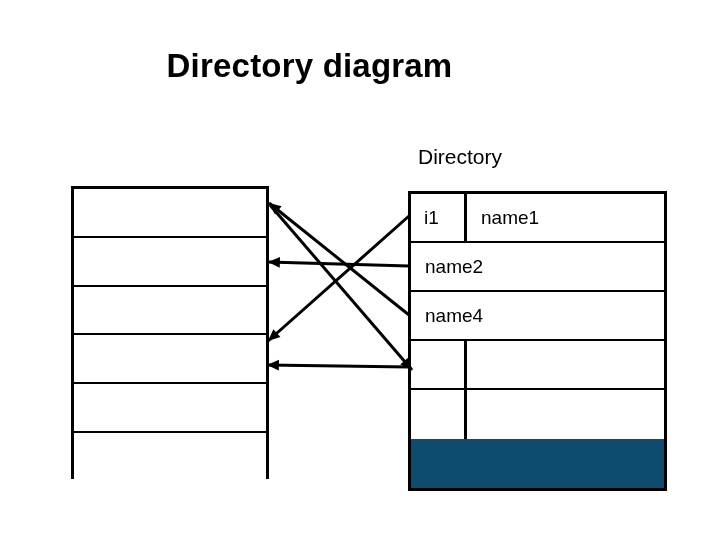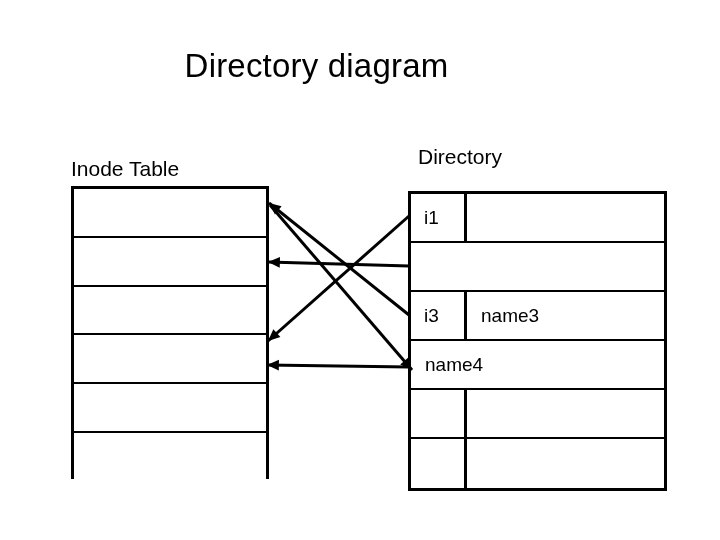--- a/index.html
+++ b/index.html
@@ -14,26 +14,26 @@
   }
   #slide {
     position: relative;
     width: 720px;
     height: 540px;
     background: #ffffff;
     overflow: hidden;
   }
   #slide-title {
     position: absolute;
-    left: 7px;
+    left: 0;
     top: 48px;
     width: 619px;
     text-align: center;
     font-size: 33px;
-    font-weight: normal;
+    font-weight: bold;
     line-height: 1.1;
     letter-spacing: 0.2px;
     color: #000000;
     white-space: nowrap;
   }
   .section-label {
     position: absolute;
     font-size: 21px;
     font-weight: normal;
     line-height: 1;
@@ -126,42 +126,39 @@
     pointer-events: none;
   }
 </style>
 </head>
 <body>
 
 <div id="slide">
 
   <div id="slide-title">Directory diagram</div>
 
-  <div id="inode-label" class="section-label">Inode Table</div>
 
   <div id="directory-label" class="section-label">Directory</div>
 
   <div id="inode-table">
     <div class="inode-row"></div>
     <div class="inode-row"></div>
     <div class="inode-row"></div>
     <div class="inode-row"></div>
     <div class="inode-row"></div>
     <div class="inode-row"></div>
   </div>
 
   <div id="directory-table">
     <div class="dir-row">
       <div class="dir-inode">i1</div>
+      <div class="dir-name">name1</div>
     </div>
     <div class="dir-row">
-    </div>
-    <div class="dir-row">
-      <div class="dir-inode">i3</div>
-      <div class="dir-name">name3</div>
+      <div class="dir-name">name2</div>
     </div>
     <div class="dir-row">
       <div class="dir-name indented">name4</div>
     </div>
     <div class="dir-row">
       <div class="dir-inode"></div>
       <div class="dir-name"></div>
     </div>
     <div class="dir-row">
       <div class="dir-inode"></div>

